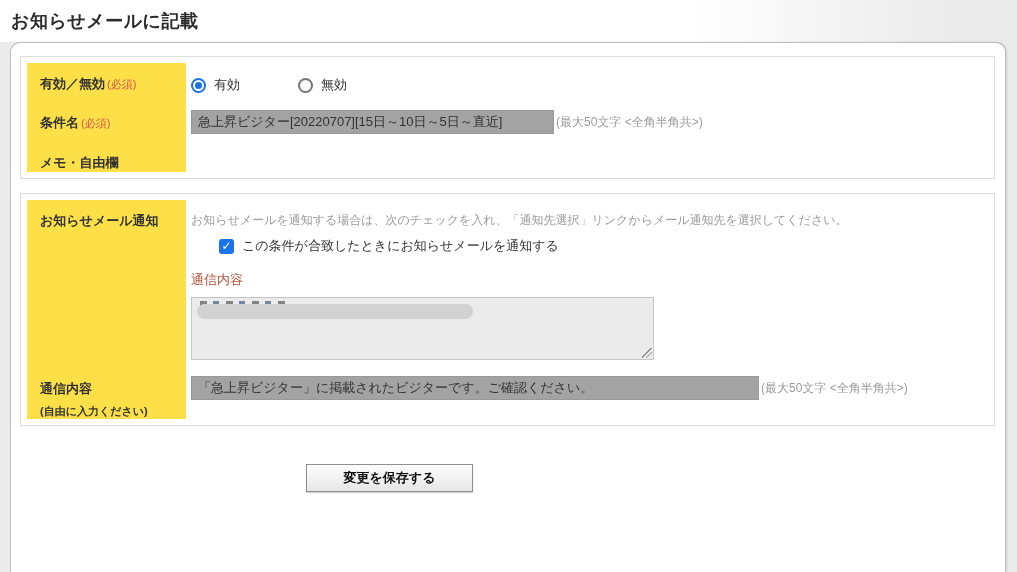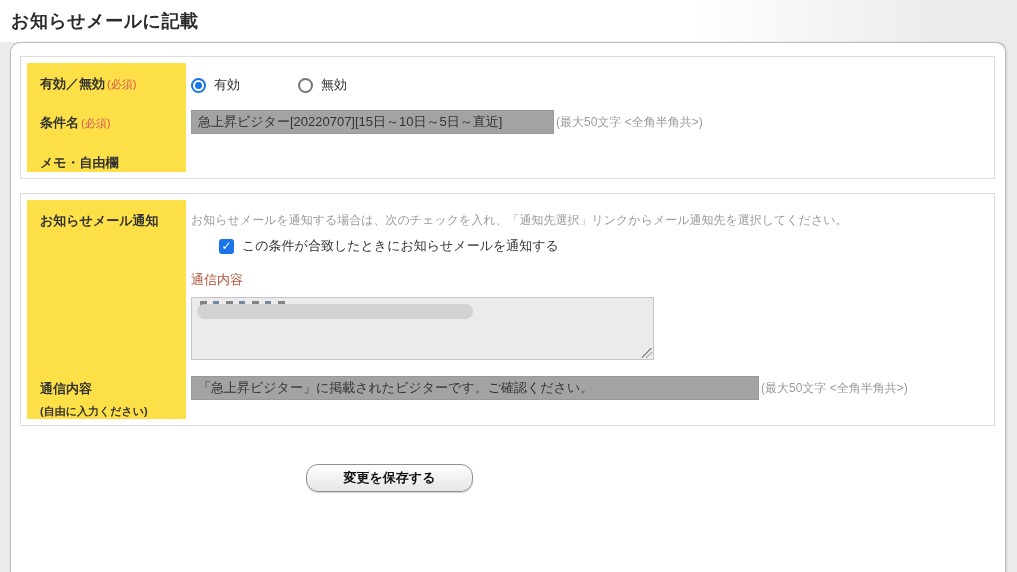--- a/index.html
+++ b/index.html
@@ -91,21 +91,21 @@
     position:absolute; right:1px; bottom:1px; width:10px; height:10px;
     background:
       linear-gradient(135deg, transparent 0 45%, #8f8f8f 45% 52%, transparent 52% 68%, #8f8f8f 68% 75%, transparent 75%);
   }
 
   
   .save-wrap { padding:38px 0 0 0; }
   .save-button {
     display:block; margin-left:286px; width:167px; height:28px;
     background:linear-gradient(#fefefe,#e6e6e6);
-    border:1px solid #8f8f8f; border-radius:12px;
+    border:1px solid #8f8f8f; border-radius:0;
     font-family:"Liberation Sans","DejaVu Sans",sans-serif;
     font-size:13px; font-weight:bold; color:#111;
     box-shadow:0 1px 1px rgba(0,0,0,.18); cursor:pointer;
   }
 
   .mail-row-content { padding-top:12px; }
   .memo-hint { margin-bottom:5px; }
 </style>
 </head>
 <body>

